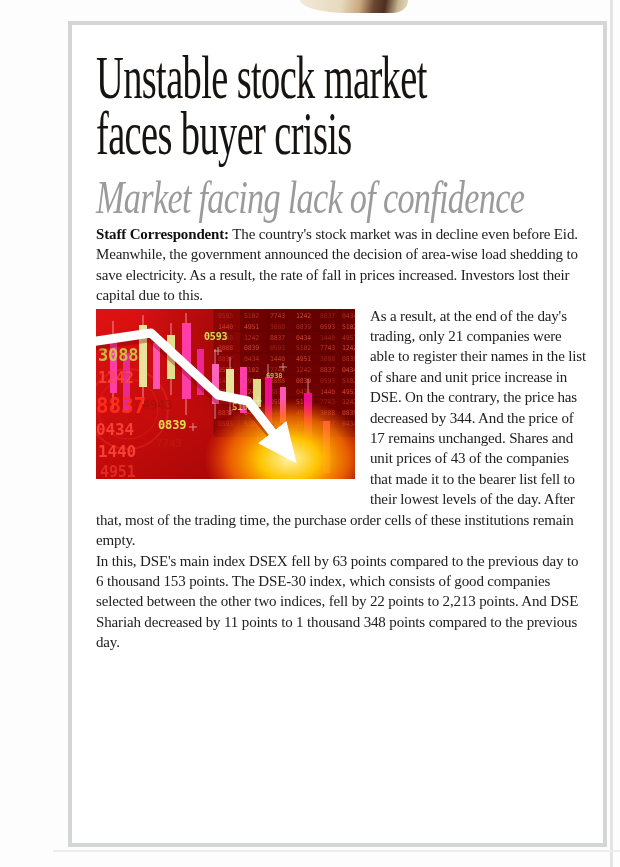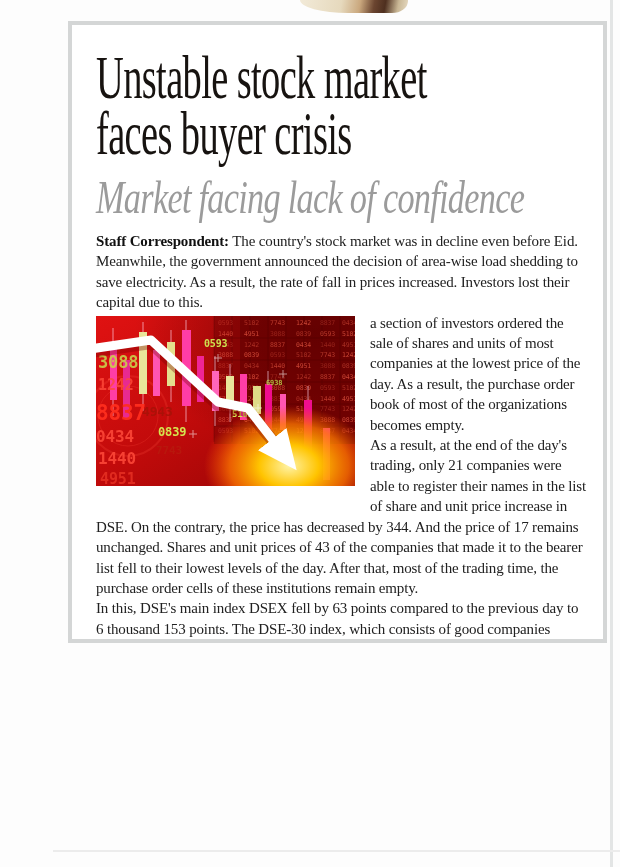--- a/index.html
+++ b/index.html
@@ -8,36 +8,36 @@
     font-family:"Liberation Serif", serif;overflow:hidden;
   }
   .column-rule{position:absolute;left:610px;top:0;width:3px;height:867px;background:#e3e5e5;}
   .bottom-rule{position:absolute;left:53px;top:850px;width:567px;height:2px;background:#ececec;}
   .partial-photo{
     position:absolute;left:300px;top:0;width:108px;height:13px;
     background:linear-gradient(100deg,#f2ead8 0%,#e6d9bd 38%,#caa87e 55%,#6b4530 68%,#4e2f1f 78%,#c9b795 90%,#e8dcc4 100%);
     border-radius:0 0 16px 48px / 0 0 12px 13px;
   }
   .article-box{
-    position:absolute;left:68px;top:21px;width:539px;height:622px;
+    position:absolute;left:68px;top:21px;width:539px;height:826px;
     box-sizing:border-box;border:4px solid #d4d6d6;background:#ffffff;
     padding:20px 15px 0 24px;overflow:hidden;
   }
   .headline{color:#171310;margin-top:4px;}
   .headline .hl-line{
     font-size:62px;line-height:56px;white-space:nowrap;
     transform:scaleX(0.62);transform-origin:left center;letter-spacing:-1px;
   }
   .subheadline{
     margin-top:12px;color:#9b9b9b;font-style:italic;
     font-size:47px;line-height:48px;white-space:nowrap;
     transform:scaleX(0.73);transform-origin:left center;letter-spacing:-1px;
   }
   .body-copy{
-    margin-top:10px;font-size:15px;line-height:20.4px;color:#212121;
+    margin-top:3px;font-size:15px;line-height:20.4px;color:#212121;
     letter-spacing:-0.15px;text-align:left;
   }
   .body-copy p{margin:0;padding:0;}
   .byline{font-weight:bold;color:#111;}
   .lead-line{display:block;white-space:nowrap;}
   .stock-photo{
     float:left;width:259px;height:170px;margin:3px 15px 11px 0;display:block;
   }
   .see-page{float:right;font-weight:bold;color:#111;}
   .board-num{font-family:"DejaVu Sans Mono", monospace;font-size:6.5px;fill:#ff6a50;}
@@ -232,21 +232,21 @@
           <text class="big-num" x="108" y="31" font-size="10" fill="#cde04e">0593</text>
           <text class="big-num" x="62" y="120" font-size="12" fill="#d5e44e">0839</text>
           <text class="big-num" x="136" y="101" font-size="9" fill="#d5e44e">5102</text>
           <text class="big-num" x="170" y="69" font-size="7" fill="#bcd24a" opacity="0.85">6938</text>
         </g>
 
         <g>
           <path d="M -6 36 L 55 27 L 122 89 L 152 95 L 186 136" fill="none" stroke="#7a0000" stroke-width="12" stroke-linejoin="round" opacity="0.35"></path>
           <path d="M -6 33 L 55 24 L 122 86 L 152 92 L 184 133" fill="none" stroke="#ffffff" stroke-width="9" stroke-linejoin="round" marker-end="url(#arrowhead)"></path>
         </g>
-      </svg><span>a section of investors ordered the sale of shares and units of most companies at the lowest price of the day. As a result, the purchase order book of most of the organizations becomes empty.</span></p>
+      </svg></p>
 
     <p><span>As a result, at the end of the day's trading, only 21 companies were able to register their names in the list of share and unit price increase in DSE. On the contrary, the price has decreased by 344. And the price of 17 remains unchanged. Shares and unit prices of 43 of the companies that made it to the bearer list fell to their lowest levels of the day. After that, most of the trading time, the purchase order cells of these institutions remain empty.</span></p>
 
     <p><span>In this, DSE's main index DSEX fell by 63 points compared to the previous day to 6 thousand 153 points. The DSE-30 index, which consists of good companies selected between the other two indices, fell by 22 points to 2,213 points. And DSE Shariah decreased by 11 points to 1 thousand 348 points compared to the previous day.</span></p>
 
   </div>
 
 </div>
 
 </body></html>

